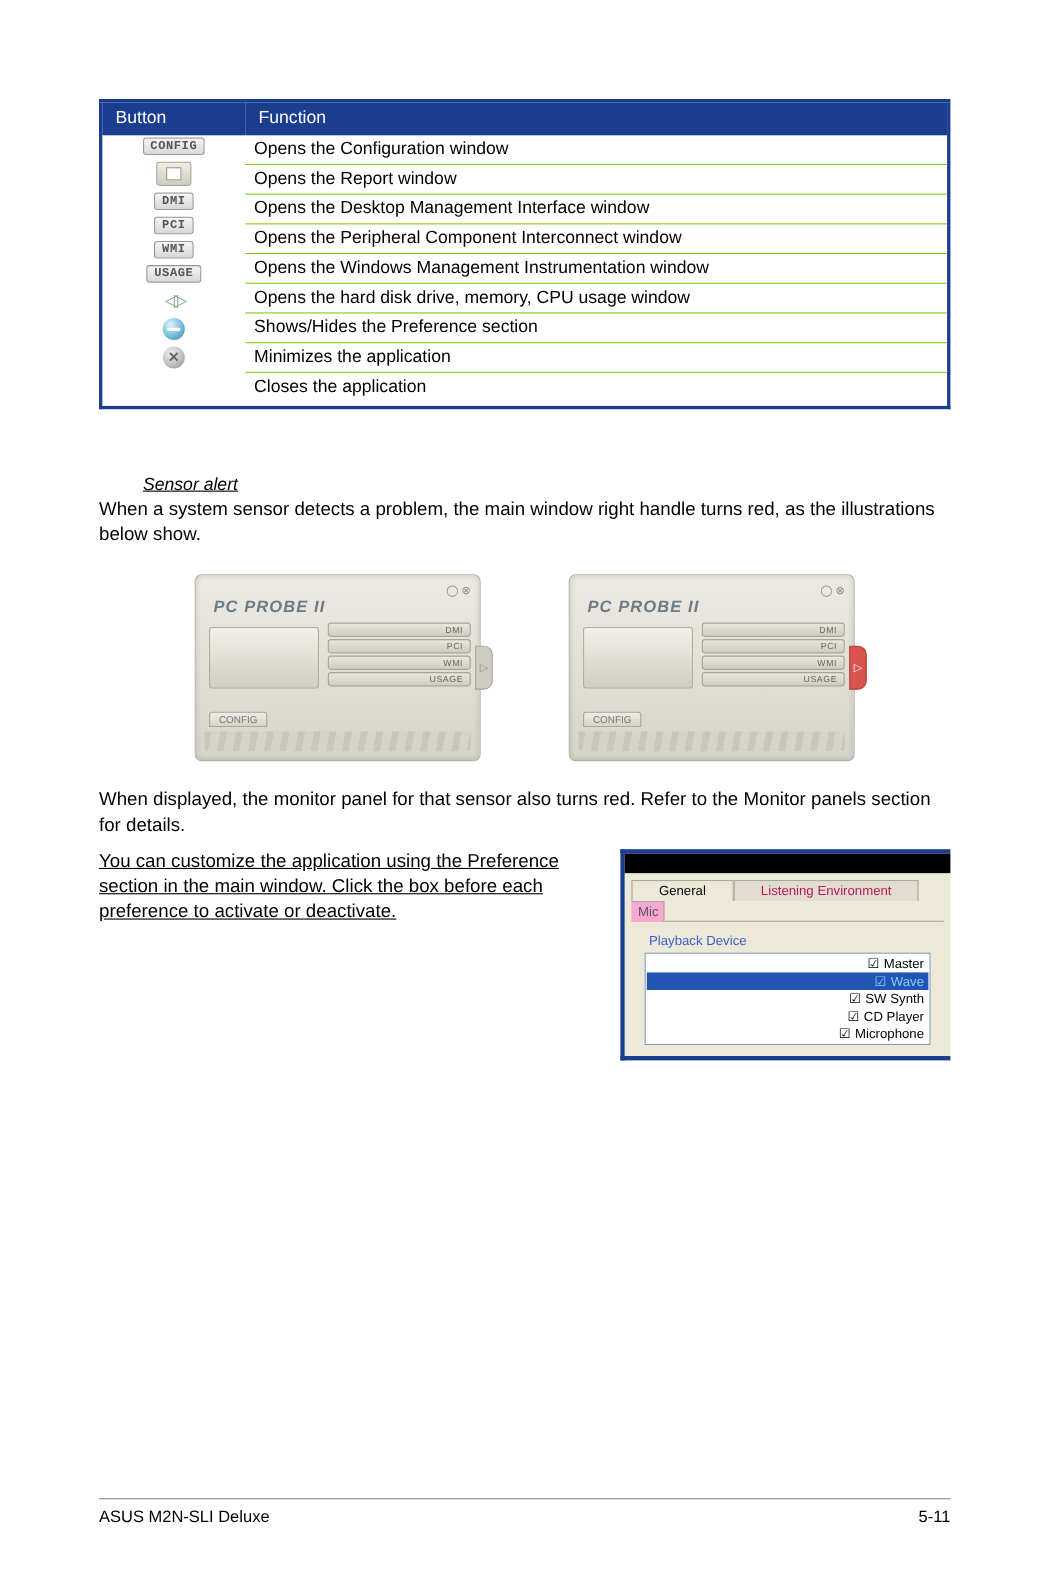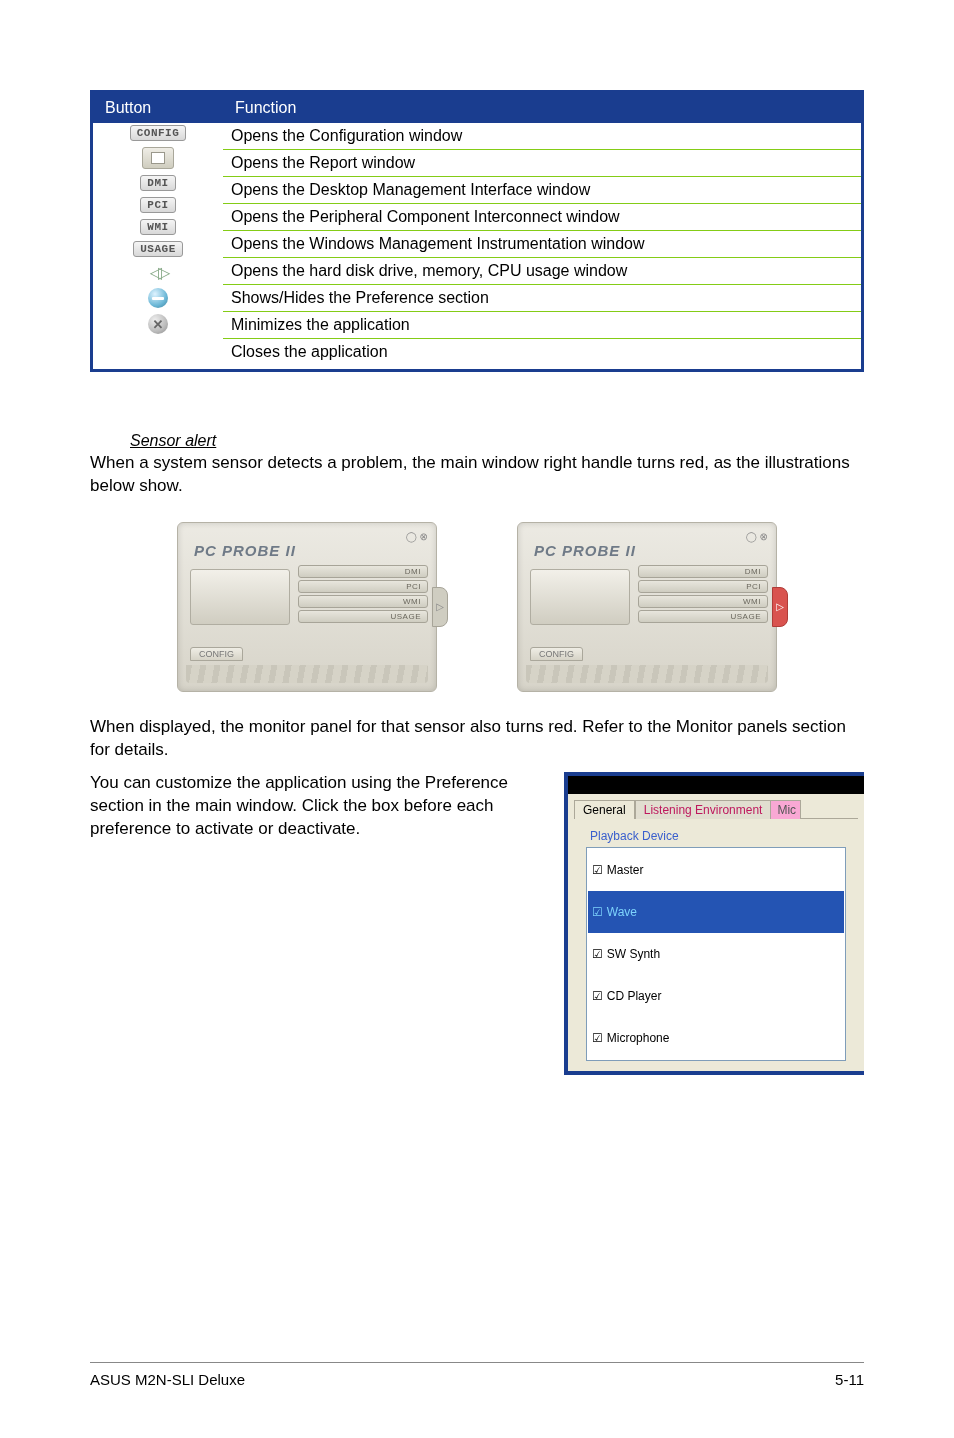--- a/index.html
+++ b/index.html
@@ -25,31 +25,31 @@
   .probe-logo { width: 100px; height: 56px; background: linear-gradient(#f2f0e9,#d0cdc1); border: 1px solid #b0ada1; border-radius: 3px; margin: 6px 0 0 4px; position: relative; }
   .probe-btns { flex:1; margin-left: 8px; }
   .probe-btn { background: linear-gradient(#e8e6dd,#cfcdc1); border: 1px solid #a7a498; border-radius: 3px; font-size: 8px; color: #6a675d; text-align: right; padding: 1px 6px; margin: 2px 0; letter-spacing: 0.5px; }
   .probe-handle { position: absolute; right: -12px; top: 50%; transform: translateY(-50%); width: 16px; height: 40px; background: #cfcdc1; border: 1px solid #a7a498; border-radius: 0 8px 8px 0; display:flex; align-items:center; justify-content:center; font-size:10px; color:#888; }
   .probe-handle.red { background: #d9534f; border-color:#b03c38; color:#fff; }
   .probe-config { position: absolute; bottom: 30px; left: 12px; background: linear-gradient(#efede5,#d6d3c7); border:1px solid #aaa79b; border-radius: 3px 3px 0 0; font-size: 9px; padding: 1px 8px; color:#777; }
   .probe-stripes { position:absolute; bottom:8px; left:8px; right:8px; height:18px; background: repeating-linear-gradient(100deg, #c9c6ba 0 6px, #d6d3c7 6px 14px); border-radius: 0 0 4px 4px; }
 
   h3.prefs { font-size: 19px; font-weight: bold; margin-top: 28px; }
   .prefs-row { display:flex; margin-top: 10px; gap: 30px; }
-  .prefs-text { flex: 1; font-size: 17px; line-height: 1.35; }
+  .prefs-text { flex: 1; font-size: 17px; line-height: 1.35; text-decoration: underline; }
   .prefs-img { width: 300px; border: 4px solid #1a3d8f; border-right: none; background:#fff; }
   .prefs-inner { background:#000; height:18px; }
   .prefs-tabs { background:#ece9d8; padding:6px 6px 0 6px; font-size:12px; }
-  .tab { display:inline-block; background:#ece9d8; border:1px solid #aca899; border-bottom:none; padding:2px 8px; position:relative; z-index:2; }
+  .tab { display:inline-block; background:#ece9d8; border:1px solid #aca899; border-bottom:none; padding:2px 24px; position:relative; z-index:2; }
   .tab.inactive { background:#e1ded0; color:#be185d; }
   .tab-cut { display:inline-block; border:1px solid #aca899; border-bottom:none; border-left:none; padding:2px 4px 2px 6px; color:#555; background:#f9a8d4; }
   .field { border-top:1px solid #aca899; background:#ece9d8; padding:8px 8px 10px 8px; margin-top:-1px; }
   .group-label { color:#3a5fcd; font-size:12px; margin:2px 0 4px 8px; }
   .listbox { background:#fff; border:1px solid #7f9db9; font-size:12px; padding:1px; margin:0 4px; }
-  .listbox .item { padding:14px 4px; color:#000; }
+  .listbox .item { padding:1px 4px; color:#000;text-align:right; }
   .listbox .sel { background:#2454b3; color:#7dd3fc; }
   .chk::before { content:"☑"; margin-right:4px; font-size:12px; }
 
   .footer { position:absolute; bottom:50px; left:90px; right:90px; border-top:1px solid #888; padding-top:8px; display:flex; justify-content:space-between; font-size:15px; }
 </style>
 </head>
 <body>
 
 <div class="page">
 

